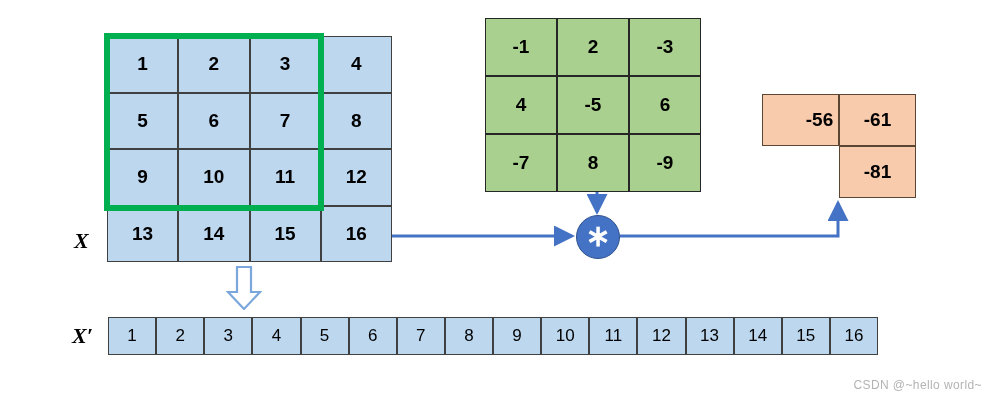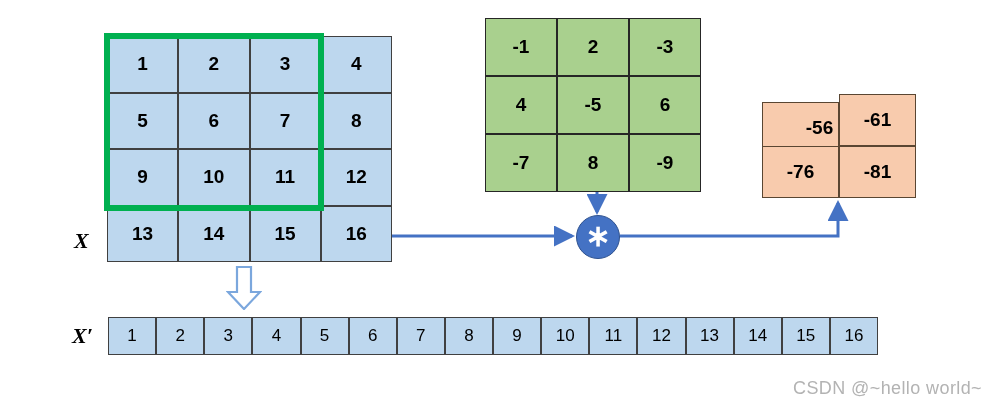--- a/index.html
+++ b/index.html
@@ -171,21 +171,21 @@
     width: 36px;
     height: 44px;
     z-index: 3;
   }
 
   
   #watermark {
     position: absolute;
     right: 16px;
     top: 378px;
-    font-size: 18px;
+    font-size: 12px;
     color: #b3b3b3;
     letter-spacing: 0.4px;
     white-space: nowrap;
   }
 </style>
 </head>
 <body>
 
 <div id="stage">
 
@@ -256,23 +256,22 @@
     <div class="cell cell-green" style="left:0px;top:116px;">-7</div>
     <div class="cell cell-green" style="left:72px;top:116px;">8</div>
     <div class="cell cell-green" style="left:144px;top:116px;">-9</div>
   </div>
 
   <div id="conv-op">
     <span class="asterisk">∗</span>
   </div>
 
   <div id="matrix-output">
-    <div class="cell cell-orange" style="left:0px;top:8px;padding-left:38px;">-56</div>
+    <div class="cell cell-orange" style="left:0px;top:0px;padding-left:38px;">-56</div>
     <div class="cell cell-orange" style="left:77px;top:0px;text-align:center;">-61</div>
-    <div class="cell cell-orange" style="left:0px;top:52px;">-76</div>
     <div class="cell cell-orange" style="left:77px;top:52px;text-align:right;">-81</div>
   </div>
 
   <svg id="flatten-arrow" viewBox="0 0 36 44" xmlns="http://www.w3.org/2000/svg">
     <path d="M 11,1 L 25,1 L 25,26 L 34,26 L 18,43 L 2,26 L 11,26 Z" fill="#ffffff" stroke="#7ba7dd" stroke-width="2.2" stroke-linejoin="miter"></path>
   </svg>
 
   <div id="label-xprime">X′</div>
 
   <div id="matrix-flat">

